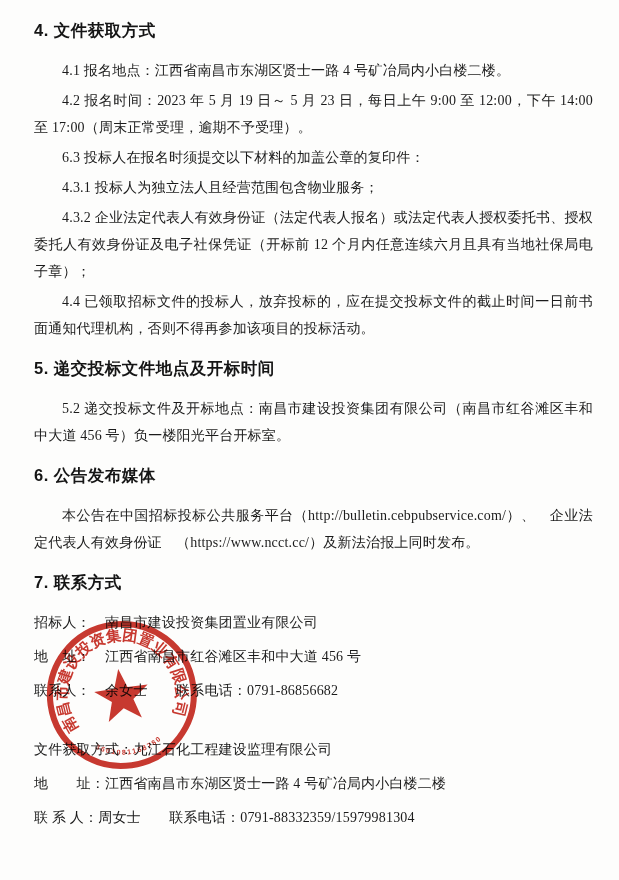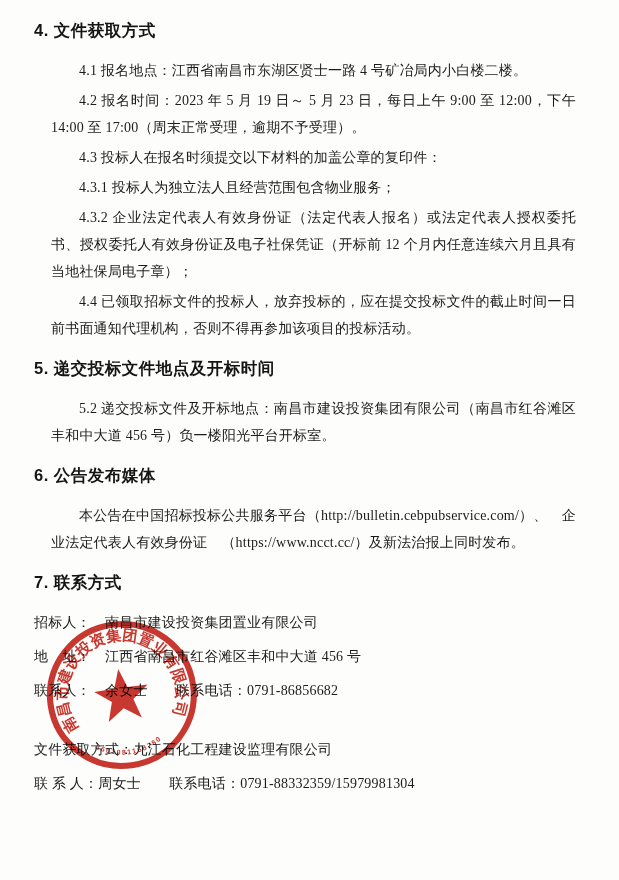--- a/index.html
+++ b/index.html
@@ -20,21 +20,21 @@
     font-size: 16.5px;
     font-weight: 700;
     margin: 16px 0 15px 0;
     letter-spacing: 0.5px;
     color: #151515;
   }
   h2.sec-heading.first { margin-top: 10px; }
   p.body-par {
     font-size: 14px;
     line-height: 27px;
-    margin: 3px 17px;
+    margin: 3px 0;
     text-indent: 28px;
     text-align: justify;
     letter-spacing: 0.2px;
   }
   .contact-block { margin-top: 8px; }
   .contact-block.agency { margin-top: 32px; }
   p.contact-line {
     font-size: 14px;
     line-height: 27px;
     margin: 7px 0;
@@ -58,21 +58,21 @@
 </style>
 </head>
 <body>
 
 <div class="doc">
 
   <section>
     <h2 class="sec-heading first">4. 文件获取方式</h2>
     <p class="body-par">4.1 报名地点：江西省南昌市东湖区贤士一路 4 号矿冶局内小白楼二楼。</p>
     <p class="body-par">4.2 报名时间：2023 年 5 月 19 日～ 5 月 23 日，每日上午 9:00 至 12:00，下午 14:00 至 17:00（周末正常受理，逾期不予受理）。</p>
-    <p class="body-par">4.3 投标人在报名时须提交以下材料的加盖公章的复印件：</p>
+    <p class="body-par">6.3 投标人在报名时须提交以下材料的加盖公章的复印件：</p>
     <p class="body-par">4.3.1 投标人为独立法人且经营范围包含物业服务；</p>
     <p class="body-par">4.3.2 企业法定代表人有效身份证（法定代表人报名）或法定代表人授权委托书、授权委托人有效身份证及电子社保凭证（开标前 12 个月内任意连续六月且具有当地社保局电子章）；</p>
     <p class="body-par">4.4 已领取招标文件的投标人，放弃投标的，应在提交投标文件的截止时间一日前书面通知代理机构，否则不得再参加该项目的投标活动。</p>
   </section>
 
   <section>
     <h2 class="sec-heading">5. 递交投标文件地点及开标时间</h2>
     <p class="body-par">5.2 递交投标文件及开标地点：南昌市建设投资集团有限公司（南昌市红谷滩区丰和中大道 456 号）负一楼阳光平台开标室。</p>
   </section>
 
@@ -85,20 +85,21 @@
     <h2 class="sec-heading">7. 联系方式</h2>
 
     <div class="contact-block tenderer">
       <p class="contact-line">招标人：　南昌市建设投资集团置业有限公司</p>
       <p class="contact-line">地　址：　江西省南昌市红谷滩区丰和中大道 456 号</p>
       <p class="contact-line">联系人：　余女士　　联系电话：0791-86856682</p>
     </div>
 
     <div class="contact-block agency">
       <p class="contact-line">文件获取方式：九江石化工程建设监理有限公司</p>
+      <p class="contact-line">地　　址：江西省南昌市东湖区贤士一路 4 号矿冶局内小白楼二楼</p>
       <p class="contact-line">联 系 人：周女士　　联系电话：0791-88332359/15979981304</p>
     </div>
   </section>
 
 </div>
 
 <svg class="stamp" viewBox="0 0 156 156" xmlns="http://www.w3.org/2000/svg">
   <ellipse cx="78" cy="77" rx="71" ry="70" fill="none" stroke="#c5281e" stroke-width="6"></ellipse>
   <path d="M78,51 L84.6,69.9 L104.6,70.3 L88.7,82.5 L94.5,101.7 L78,90.2 L61.5,101.7 L67.3,82.5 L51.4,70.3 L71.4,69.9 Z" fill="#c5281e"></path>
   <path id="seal-arc-top" d="M 31.2 104 A 54 54 0 1 1 124.8 104" fill="none" stroke="none"></path>

